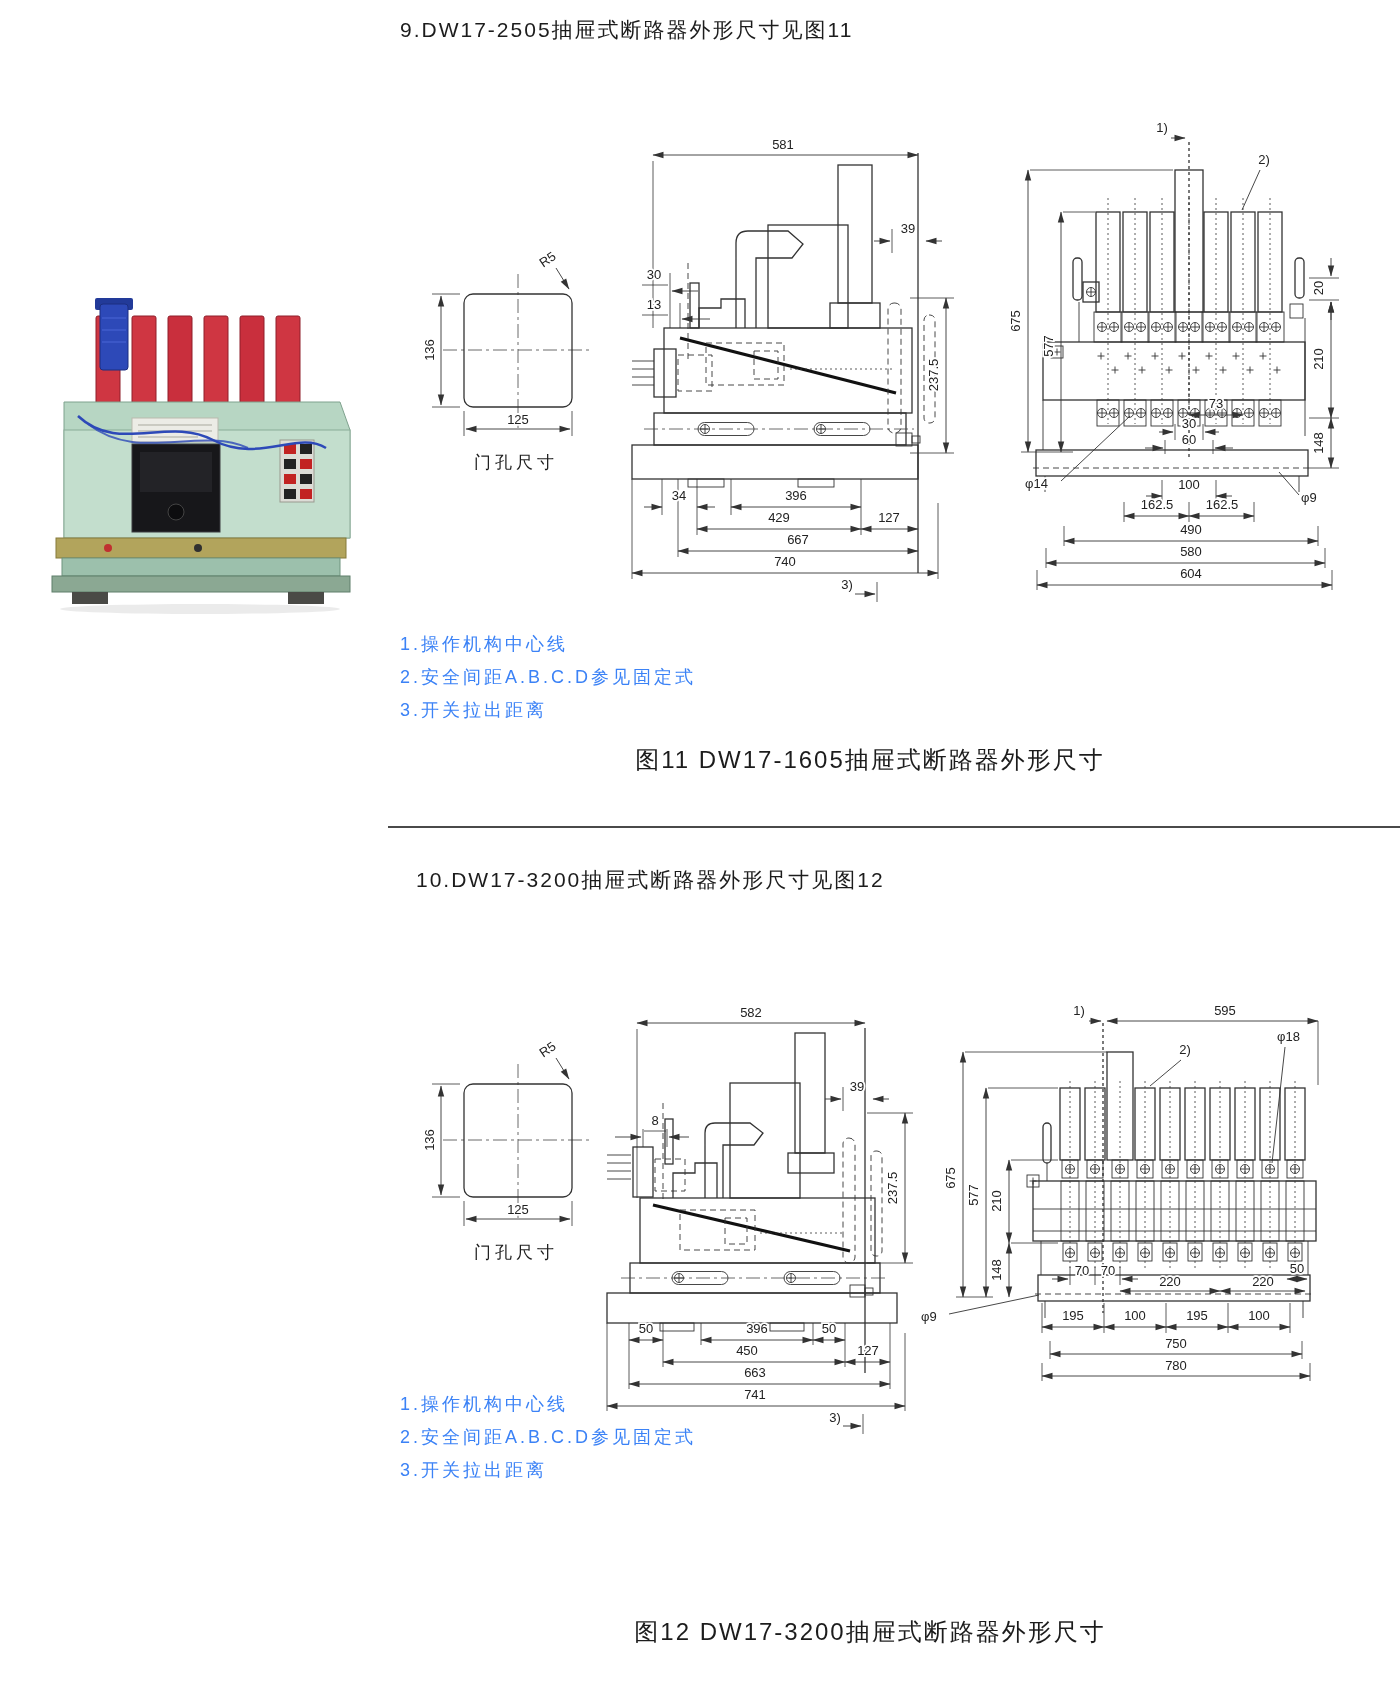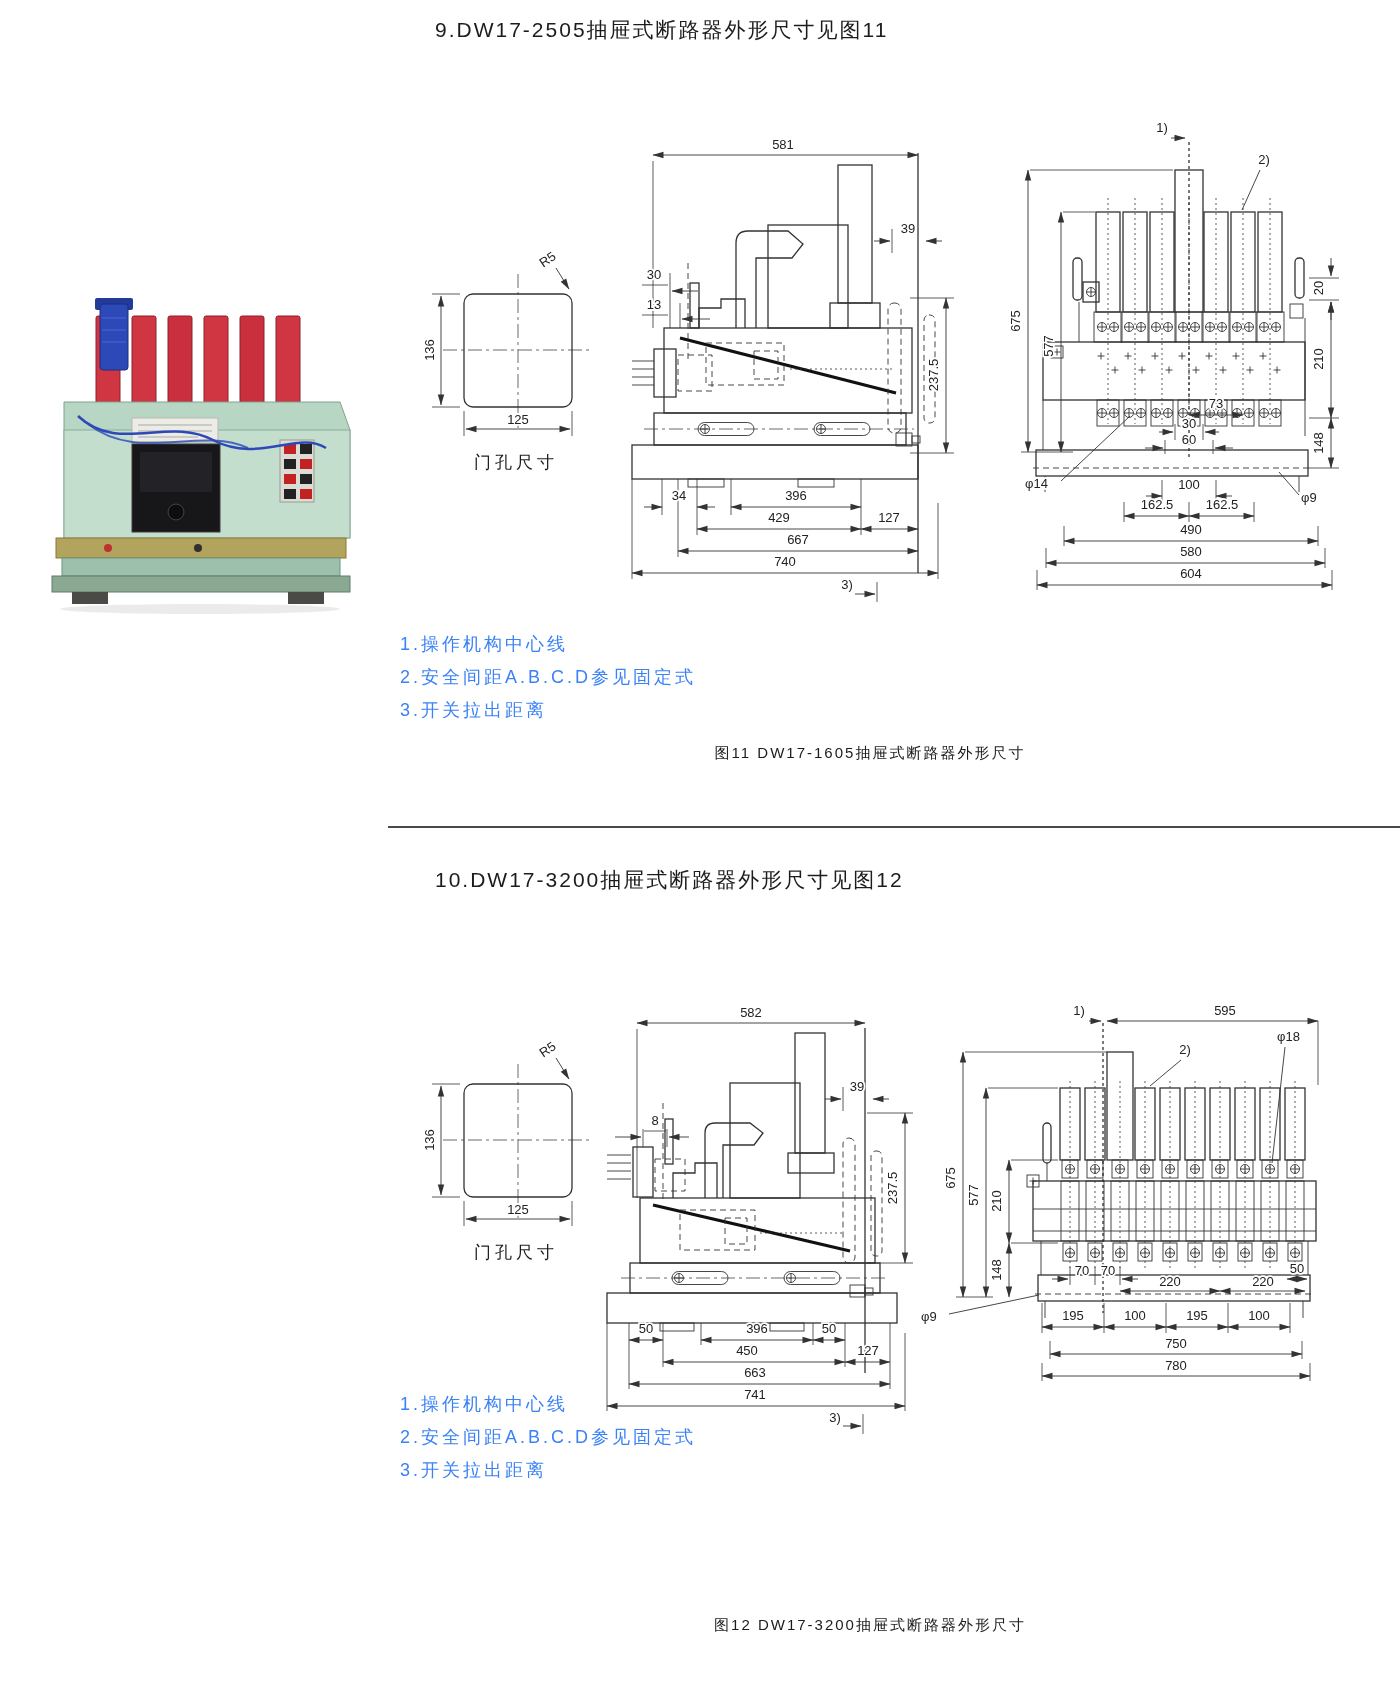--- a/index.html
+++ b/index.html
@@ -1,20 +1,20 @@
 <!DOCTYPE html>
 <html><head>
 <meta charset="utf-8">
 <style>
   html,body{margin:0;padding:0;background:#fff;}
   body{position:relative;width:1400px;height:1698px;overflow:hidden;
        font-family:"Liberation Sans","DejaVu Sans",sans-serif;color:#222;}
   .abs{position:absolute;}
-  .sec-title{font-size:21px;letter-spacing:2px;color:#1c1c1c;margin-left:35px;}
-  .fig-caption{font-size:15px;letter-spacing:2px;color:#1c1c1c;text-align:center;}
+  .sec-title{font-size:21px;letter-spacing:2px;color:#1c1c1c;}
+  .fig-caption{font-size:24px;letter-spacing:2px;color:#1c1c1c;text-align:center;}
   .notes{font-size:18px;letter-spacing:3px;line-height:33px;color:#3b82f6;}
   .divider{height:2px;background:#4a4a4a;}
   
   .ln{stroke:#333;stroke-width:1.3;fill:none;}
   .lt{stroke:#333;stroke-width:.9;fill:none;}
   .ext{stroke:#333;stroke-width:.8;fill:none;}
   .dash{stroke:#333;stroke-width:.9;fill:none;stroke-dasharray:6 4;}
   .dot{stroke:#333;stroke-width:.8;fill:none;stroke-dasharray:2 3;}
   .dot2{stroke:#222;stroke-width:1.2;fill:none;stroke-dasharray:3 3;}
   .cl{stroke:#444;stroke-width:.8;fill:none;stroke-dasharray:14 4 3 4;}
@@ -341,21 +341,21 @@
 <div class="abs notes" style="left:400px;top:628px">
   <div>1.操作机构中心线</div>
   <div>2.安全间距A.B.C.D参见固定式</div>
   <div>3.开关拉出距离</div>
 </div>
 
 <div class="abs fig-caption" style="left:600px;top:744px;width:540px">图11 DW17-1605抽屉式断路器外形尺寸</div>
 
 <div class="abs divider" style="left:388px;top:826px;width:1012px"></div>
 
-<div class="abs sec-title" style="left:400px;top:866px">10.DW17-3200抽屉式断路器外形尺寸见图12</div>
+<div class="abs sec-title" style="left:416px;top:866px">10.DW17-3200抽屉式断路器外形尺寸见图12</div>
 
 <svg class="abs" style="left:398px;top:1028px" width="195" height="240" viewBox="0 0 195 240">
   <line class="cl" x1="45" y1="112" x2="193" y2="112"></line>
   <line class="cl" x1="120" y1="36" x2="120" y2="190"></line>
   <rect class="ln" x="66" y="56" width="108" height="113" rx="9"></rect>
   <text class="dl" x="152" y="25" transform="rotate(-35 152 25)">R5</text>
   <line class="lt" x1="158" y1="30" x2="171" y2="51" marker-end="url(#ae)"></line>
   <line class="ext" x1="62" y1="56" x2="34" y2="56"></line>
   <line class="ext" x1="62" y1="169" x2="34" y2="169"></line>
   <line class="lt" x1="43" y1="58" x2="43" y2="167" marker-start="url(#as)" marker-end="url(#ae)"></line>

